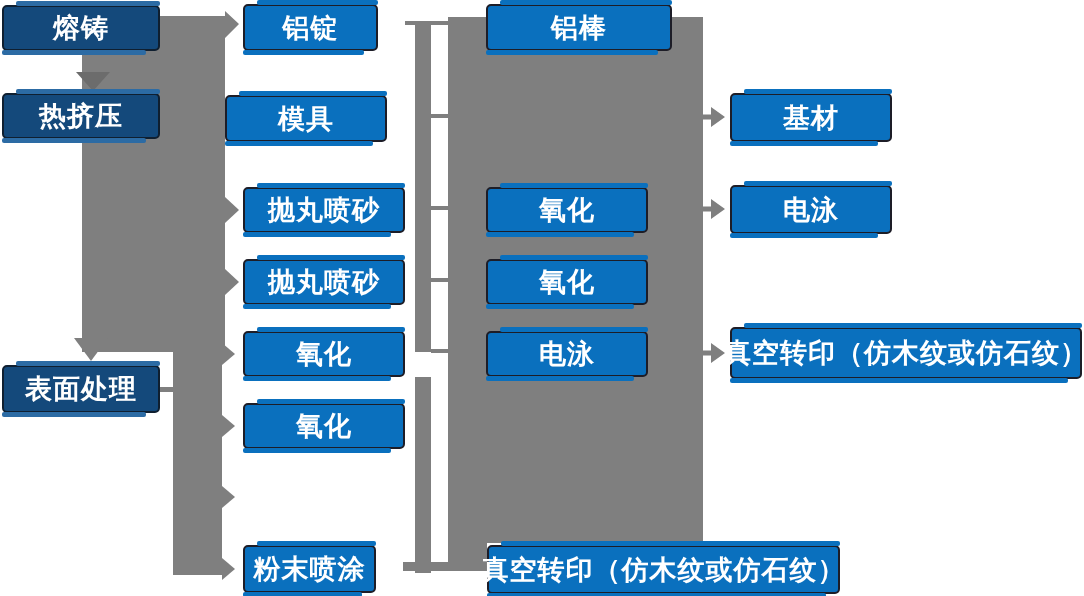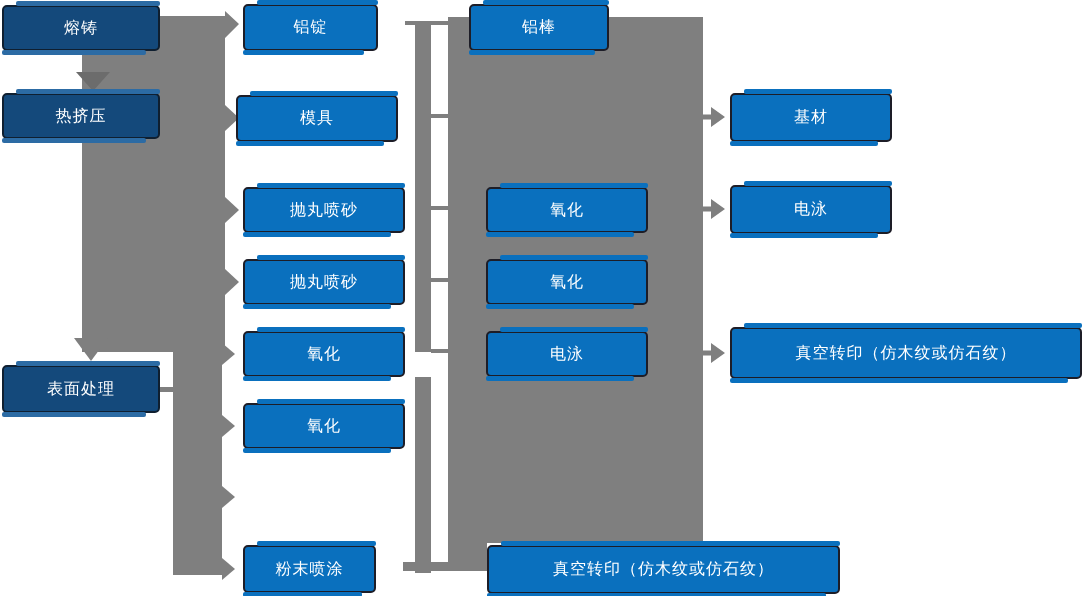--- a/index.html
+++ b/index.html
@@ -17,25 +17,26 @@
     width: 1084px; height: 596px;
     z-index: 1;
   }
   .box {
     position: absolute;
     box-sizing: border-box;
     display: flex;
     align-items: center;
     justify-content: center;
     color: #ffffff;
-    font-size: 16px;
+    font-size: 27px;
     letter-spacing: 1px;
     border-radius: 5px;
     z-index: 2;
     white-space: nowrap;
+    font-weight: bold;
   }
   .blue {
     background: var(--blue, #0a70be);
     border: 2px solid #1d1d27;
   }
   .dark {
     background: var(--dark, #14497b);
     border: 2px solid #0f1f30;
   }
   .blue::before, .dark::before {
@@ -101,28 +102,28 @@
     </g>
 
     <polygon points="76,72 110,72 93,91" fill="#6c6c6c"></polygon>
   </svg>
 
   <div class="box dark" style="left:2px;top:5px;width:158px;height:46px">熔铸</div>
   <div class="box dark" style="left:2px;top:93px;width:158px;height:46px">热挤压</div>
   <div class="box dark" style="left:2px;top:365px;width:158px;height:48px">表面处理</div>
 
   <div class="box blue" style="left:243px;top:4px;width:135px;height:47px">铝锭</div>
-  <div class="box blue" style="left:236px;top:95px;width:162px;height:47px">模具</div>
+  <div class="box blue" style="left:225px;top:95px;width:162px;height:47px">模具</div>
   <div class="box blue" style="left:243px;top:187px;width:162px;height:46px">抛丸喷砂</div>
   <div class="box blue" style="left:243px;top:259px;width:162px;height:46px">抛丸喷砂</div>
   <div class="box blue" style="left:243px;top:331px;width:162px;height:46px">氧化</div>
   <div class="box blue" style="left:243px;top:403px;width:162px;height:46px">氧化</div>
   <div class="box blue" style="left:243px;top:545px;width:133px;height:48px">粉末喷涂</div>
 
-  <div class="box blue" style="left:469px;top:4px;width:140px;height:47px">铝棒</div>
+  <div class="box blue" style="left:486px;top:4px;width:186px;height:47px">铝棒</div>
   <div class="box blue" style="left:486px;top:187px;width:162px;height:46px">氧化</div>
   <div class="box blue" style="left:486px;top:259px;width:162px;height:46px">氧化</div>
   <div class="box blue" style="left:486px;top:331px;width:162px;height:46px">电泳</div>
   <div class="box blue" style="left:487px;top:545px;width:353px;height:49px">真空转印（仿木纹或仿石纹）</div>
 
   <div class="box blue" style="left:730px;top:93px;width:162px;height:49px">基材</div>
   <div class="box blue" style="left:730px;top:185px;width:162px;height:49px">电泳</div>
   <div class="box blue" style="left:730px;top:327px;width:352px;height:52px">真空转印（仿木纹或仿石纹）</div>
 
 </div>

